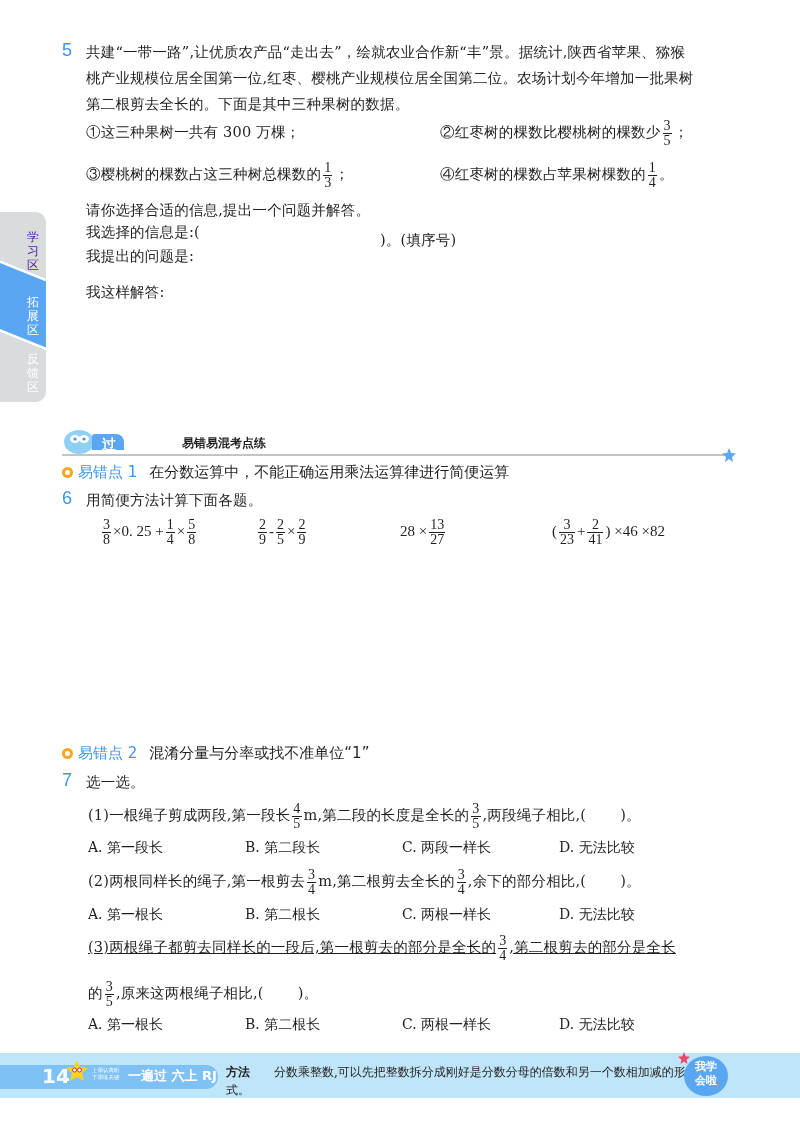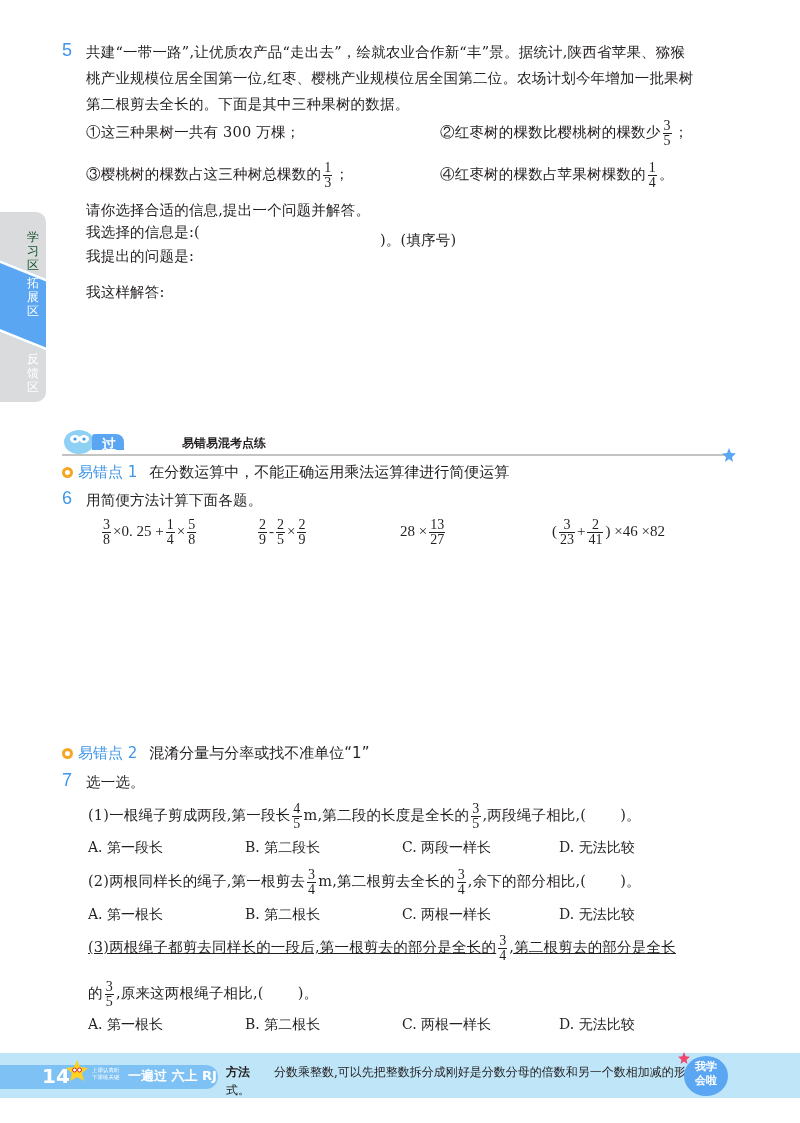--- a/index.html
+++ b/index.html
@@ -36,22 +36,22 @@
   .brand{position:absolute;left:128px;top:1067px;font-family:"DejaVu Sans",sans-serif;font-size:13px;color:#fff;font-weight:bold;white-space:nowrap;}
   .tip{position:absolute;left:226px;top:1063px;font-size:12px;line-height:18px;color:#231f20;width:460px;}
   .tip b{font-weight:bold;margin-right:24px;}
   .badge-done{position:absolute;left:684px;top:1056px;width:44px;height:40px;border-radius:50%;background:#5aa6f2;color:#fff;font-family:"DejaVu Sans",sans-serif;font-weight:bold;font-size:11px;line-height:14px;text-align:center;padding-top:4px;box-sizing:border-box;}
 </style>
 </head>
 <body>
 
 <div class="sidetabs">
   <div class="active-band"></div>
-  <div class="sidetab" style="top:18px;color:#14532d;">学习区</div>
-  <div class="sidetab" style="top:64px;">拓展区</div>
+  <div class="sidetab" style="top:18px;color:#4c1d95;">学习区</div>
+  <div class="sidetab" style="top:83px;">拓展区</div>
   <div class="sidetab" style="top:140px;">反馈区</div>
 </div>
 
 <div class="qnum" style="left:62px;top:40px;">5</div>
 <div class="txt" style="left:86px;top:42px;">共建“一带一路”,让优质农产品“走出去”，绘就农业合作新“丰”景。据统计,陕西省苹果、猕猴</div>
 <div class="txt" style="left:86px;top:68px;">桃产业规模位居全国第一位,红枣、樱桃产业规模位居全国第二位。农场计划今年增加一批果树</div>
 <div class="txt" style="left:86px;top:94px;">第二根剪去全长的。下面是其中三种果树的数据。</div>
 
 <div class="txt" style="left:86px;top:122px;">①这三种果树一共有 300 万棵；</div>
 <div class="txt" style="left:440px;top:116px;line-height:32px;">

